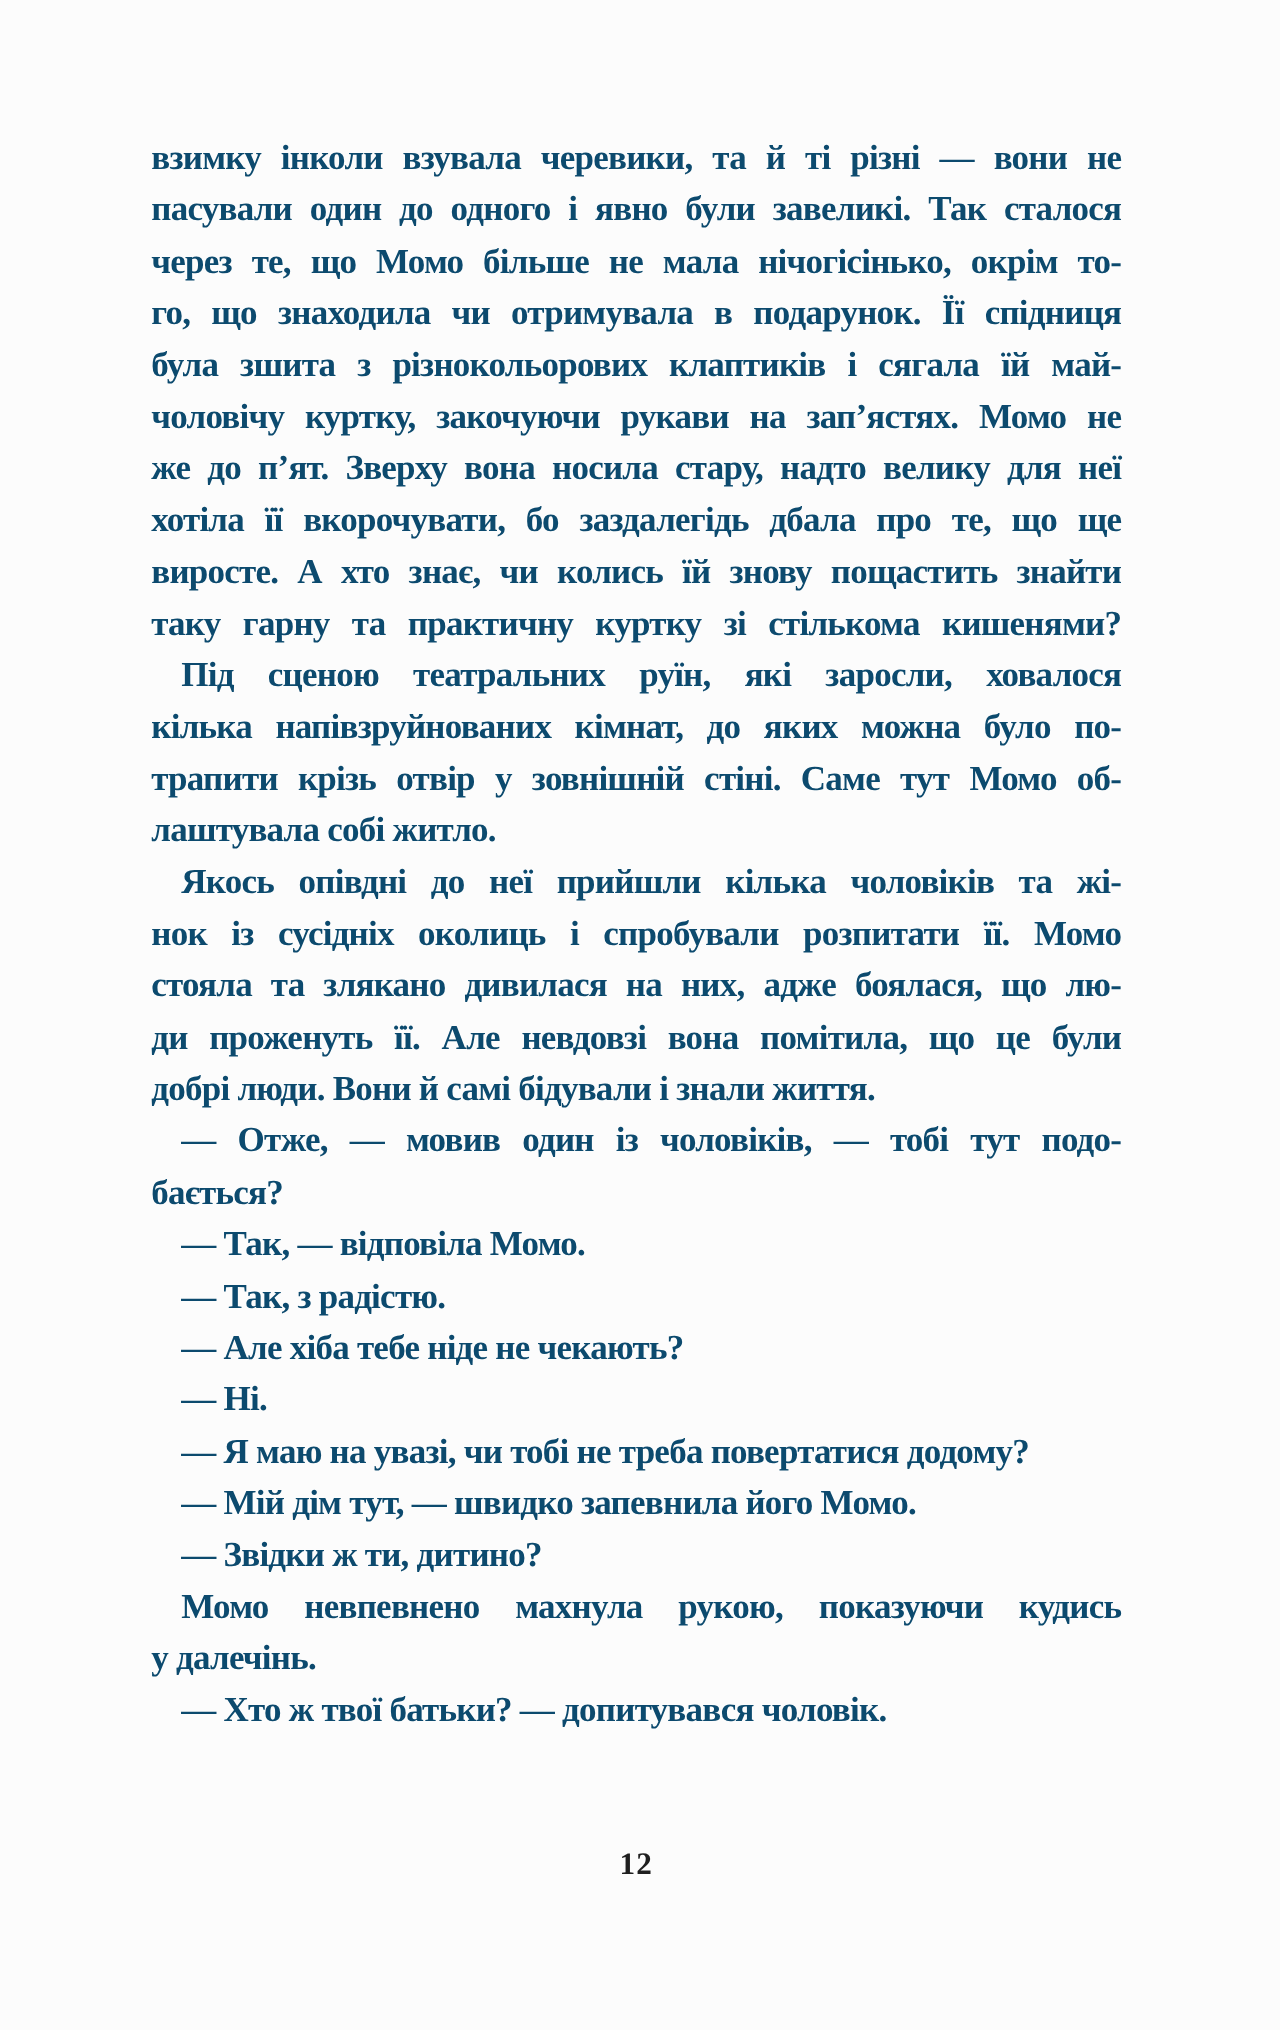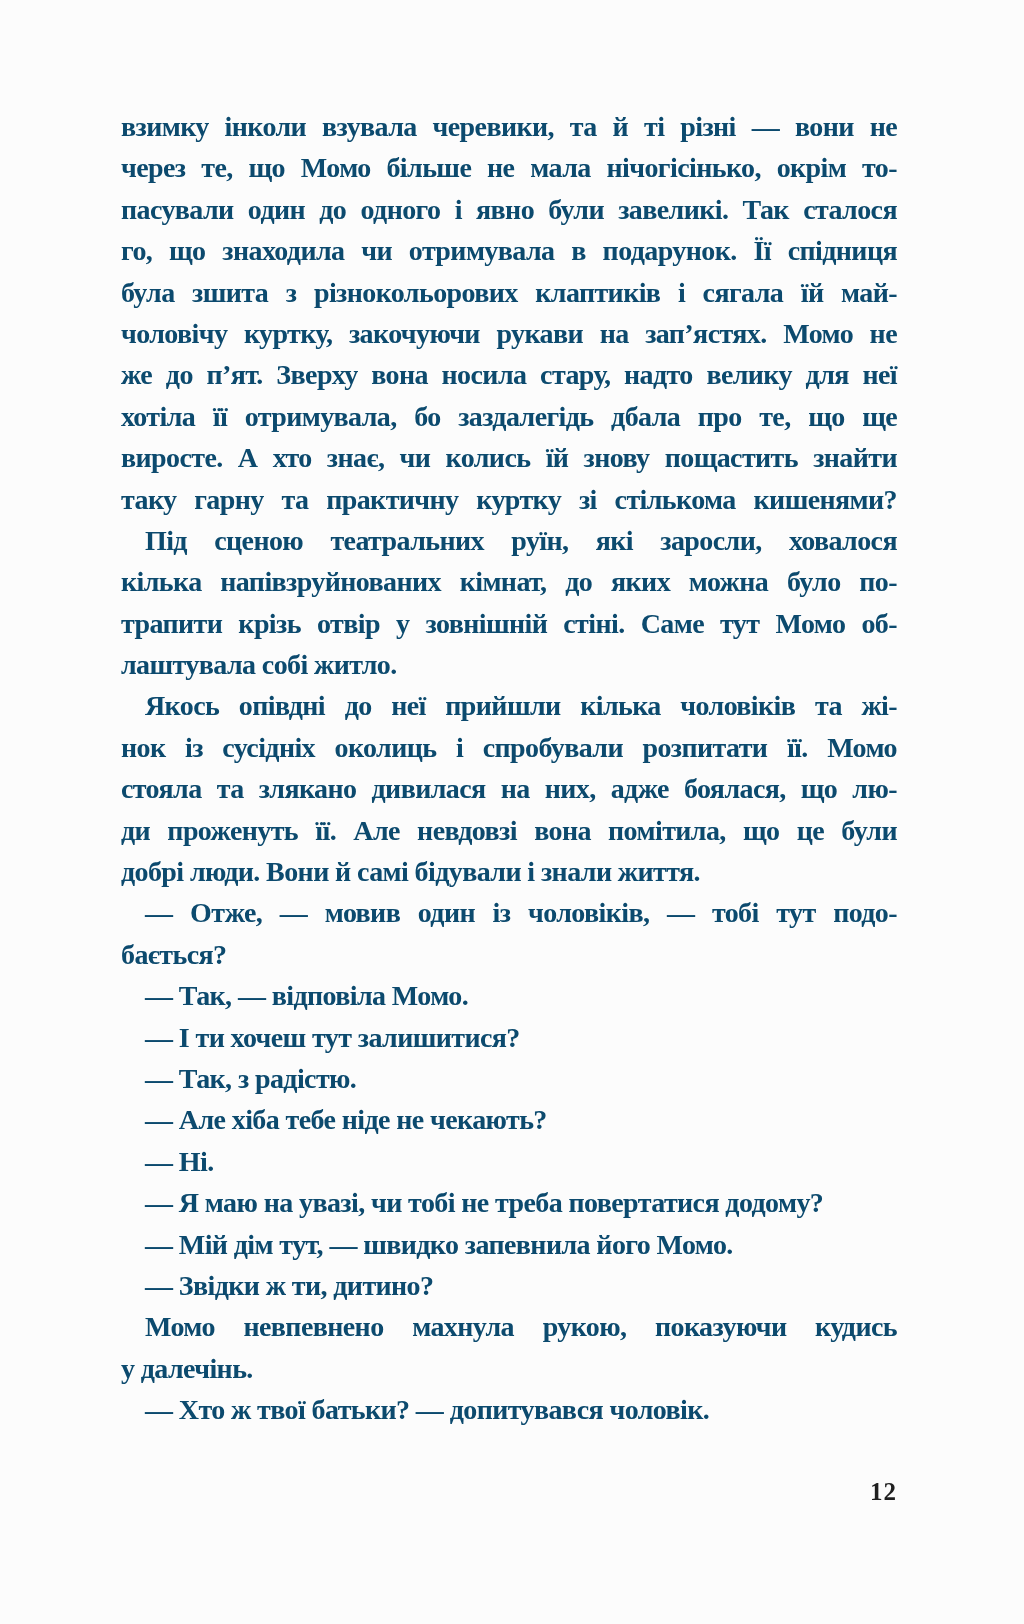--- a/index.html
+++ b/index.html
@@ -41,55 +41,54 @@
   }
   
   .ln.i {
     text-indent: 24px;
   }
   .page-number {
     position: absolute;
     left: 121px;
     top: 1478px;
     width: 776px;
-    text-align: right;
+    text-align: center;
     font-size: 25px;
     font-weight: 700;
     letter-spacing: 1px;
     color: #1f1f1f;
   }
 </style>
 </head>
 <body>
 
 <div class="book-page">
   <div class="text-block">
     <div class="ln j">взимку інколи взувала черевики, та й ті різні — вони не</div>
+    <div class="ln j">пасували один до одного і явно були завеликі. Так сталося</div>
     <div class="ln j">через те, що Момо більше не мала нічогісінько, окрім то-</div>
-    <div class="ln j">пасували один до одного і явно були завеликі. Так сталося</div>
     <div class="ln j">го, що знаходила чи отримувала в подарунок. Її спідниця</div>
     <div class="ln j">була зшита з різнокольорових клаптиків і сягала їй май-</div>
     <div class="ln j">чоловічу куртку, закочуючи рукави на зап’ястях. Момо не</div>
     <div class="ln j">же до п’ят. Зверху вона носила стару, надто велику для неї</div>
-    <div class="ln j">хотіла її отримувала, бо заздалегідь дбала про те, що ще</div>
+    <div class="ln j">хотіла її вкорочувати, бо заздалегідь дбала про те, що ще</div>
     <div class="ln j">виросте. А хто знає, чи колись їй знову пощастить знайти</div>
     <div class="ln j">таку гарну та практичну куртку зі стількома кишенями?</div>
     <div class="ln j i">Під сценою театральних руїн, які заросли, ховалося</div>
     <div class="ln j">кілька напівзруйнованих кімнат, до яких можна було по-</div>
     <div class="ln j">трапити крізь отвір у зовнішній стіні. Саме тут Момо об-</div>
     <div class="ln">лаштувала собі житло.</div>
     <div class="ln j i">Якось опівдні до неї прийшли кілька чоловіків та жі-</div>
     <div class="ln j">нок із сусідніх околиць і спробували розпитати її. Момо</div>
     <div class="ln j">стояла та злякано дивилася на них, адже боялася, що лю-</div>
     <div class="ln j">ди проженуть її. Але невдовзі вона помітила, що це були</div>
     <div class="ln">добрі люди. Вони й самі бідували і знали життя.</div>
     <div class="ln j i">— Отже, — мовив один із чоловіків, — тобі тут подо-</div>
     <div class="ln">бається?</div>
     <div class="ln i">— Так, — відповіла Момо.</div>
-    <div class="ln i">— І ти хочеш тут залишитися?</div>
     <div class="ln i">— Так, з радістю.</div>
     <div class="ln i">— Але хіба тебе ніде не чекають?</div>
     <div class="ln i">— Ні.</div>
     <div class="ln i">— Я маю на увазі, чи тобі не треба повертатися додому?</div>
     <div class="ln i">— Мій дім тут, — швидко запевнила його Момо.</div>
     <div class="ln i">— Звідки ж ти, дитино?</div>
     <div class="ln j i">Момо невпевнено махнула рукою, показуючи кудись</div>
     <div class="ln">у далечінь.</div>
     <div class="ln i">— Хто ж твої батьки? — допитувався чоловік.</div>
   </div>

